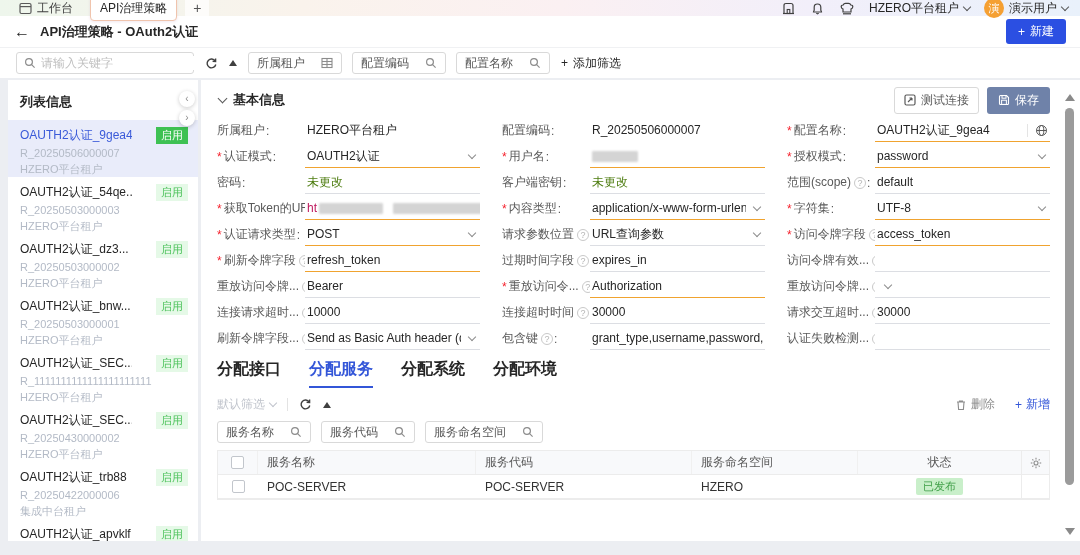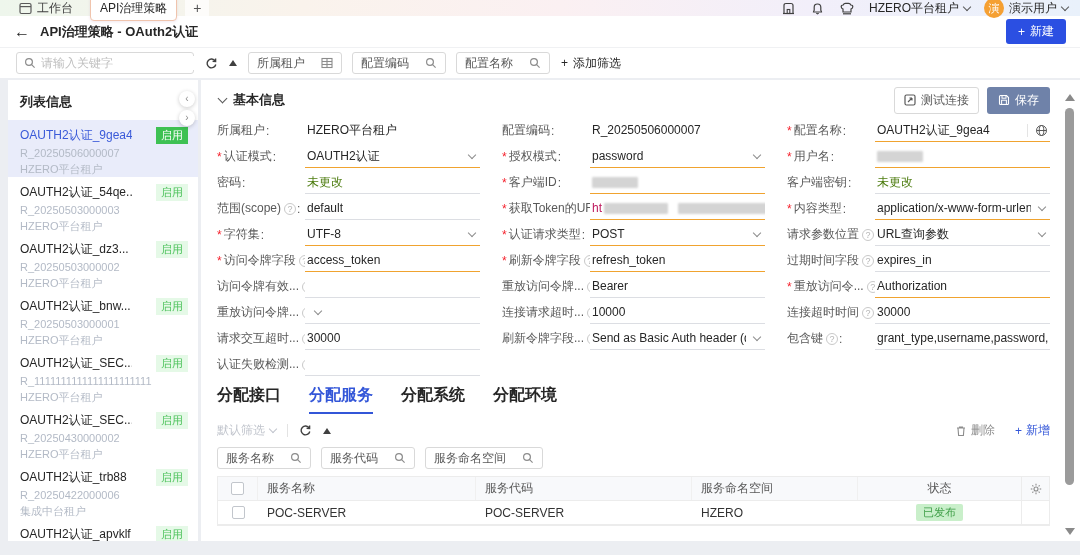--- a/index.html
+++ b/index.html
@@ -382,66 +382,53 @@
       <span class="req"></span>
       <span class="ltext">认证模式</span>
 
     </div>
     <div class="fctrl">
       <span class="fval">OAUTH2认证</span>
 
       <span class="chev"></span>
     </div>
   </div>
-        <div class="field required select line-req">
-    <div class="flabel">
-      <span class="req"></span>
-      <span class="ltext">授权模式</span>
-
-    </div>
-    <div class="fctrl">
-      <span class="fval">password</span>
-
-      <span class="chev"></span>
-    </div>
-  </div>
         <div class="field required line-req">
     <div class="flabel">
       <span class="req"></span>
       <span class="ltext">用户名</span>
 
     </div>
     <div class="fctrl">
             <span style="flex: 1 1 0%; display: flex; align-items: center;">
               <span class="mask-bar" style="width: 46px;"></span>
             </span>
 
     </div>
   </div>
+        <div class="field required select line-req">
+    <div class="flabel">
+      <span class="req"></span>
+      <span class="ltext">授权模式</span>
+
+    </div>
+    <div class="fctrl">
+      <span class="fval">password</span>
+
+      <span class="chev"></span>
+    </div>
+  </div>
         <div class="field line-opt placeholder">
     <div class="flabel">
 
       <span class="ltext">密码</span>
 
     </div>
     <div class="fctrl">
       <span class="fval">未更改</span>
-
-    </div>
-  </div>
-        <div class="field required line-req">
-    <div class="flabel">
-      <span class="req"></span>
-      <span class="ltext">客户端ID</span>
-
-    </div>
-    <div class="fctrl">
-            <span style="flex: 1 1 0%; display: flex; align-items: center;">
-              <span class="mask-bar" style="width: 46px;"></span>
-            </span>
 
     </div>
   </div>
         <div class="field line-opt placeholder">
     <div class="flabel">
 
       <span class="ltext">客户端密钥</span>
 
     </div>
     <div class="fctrl">

